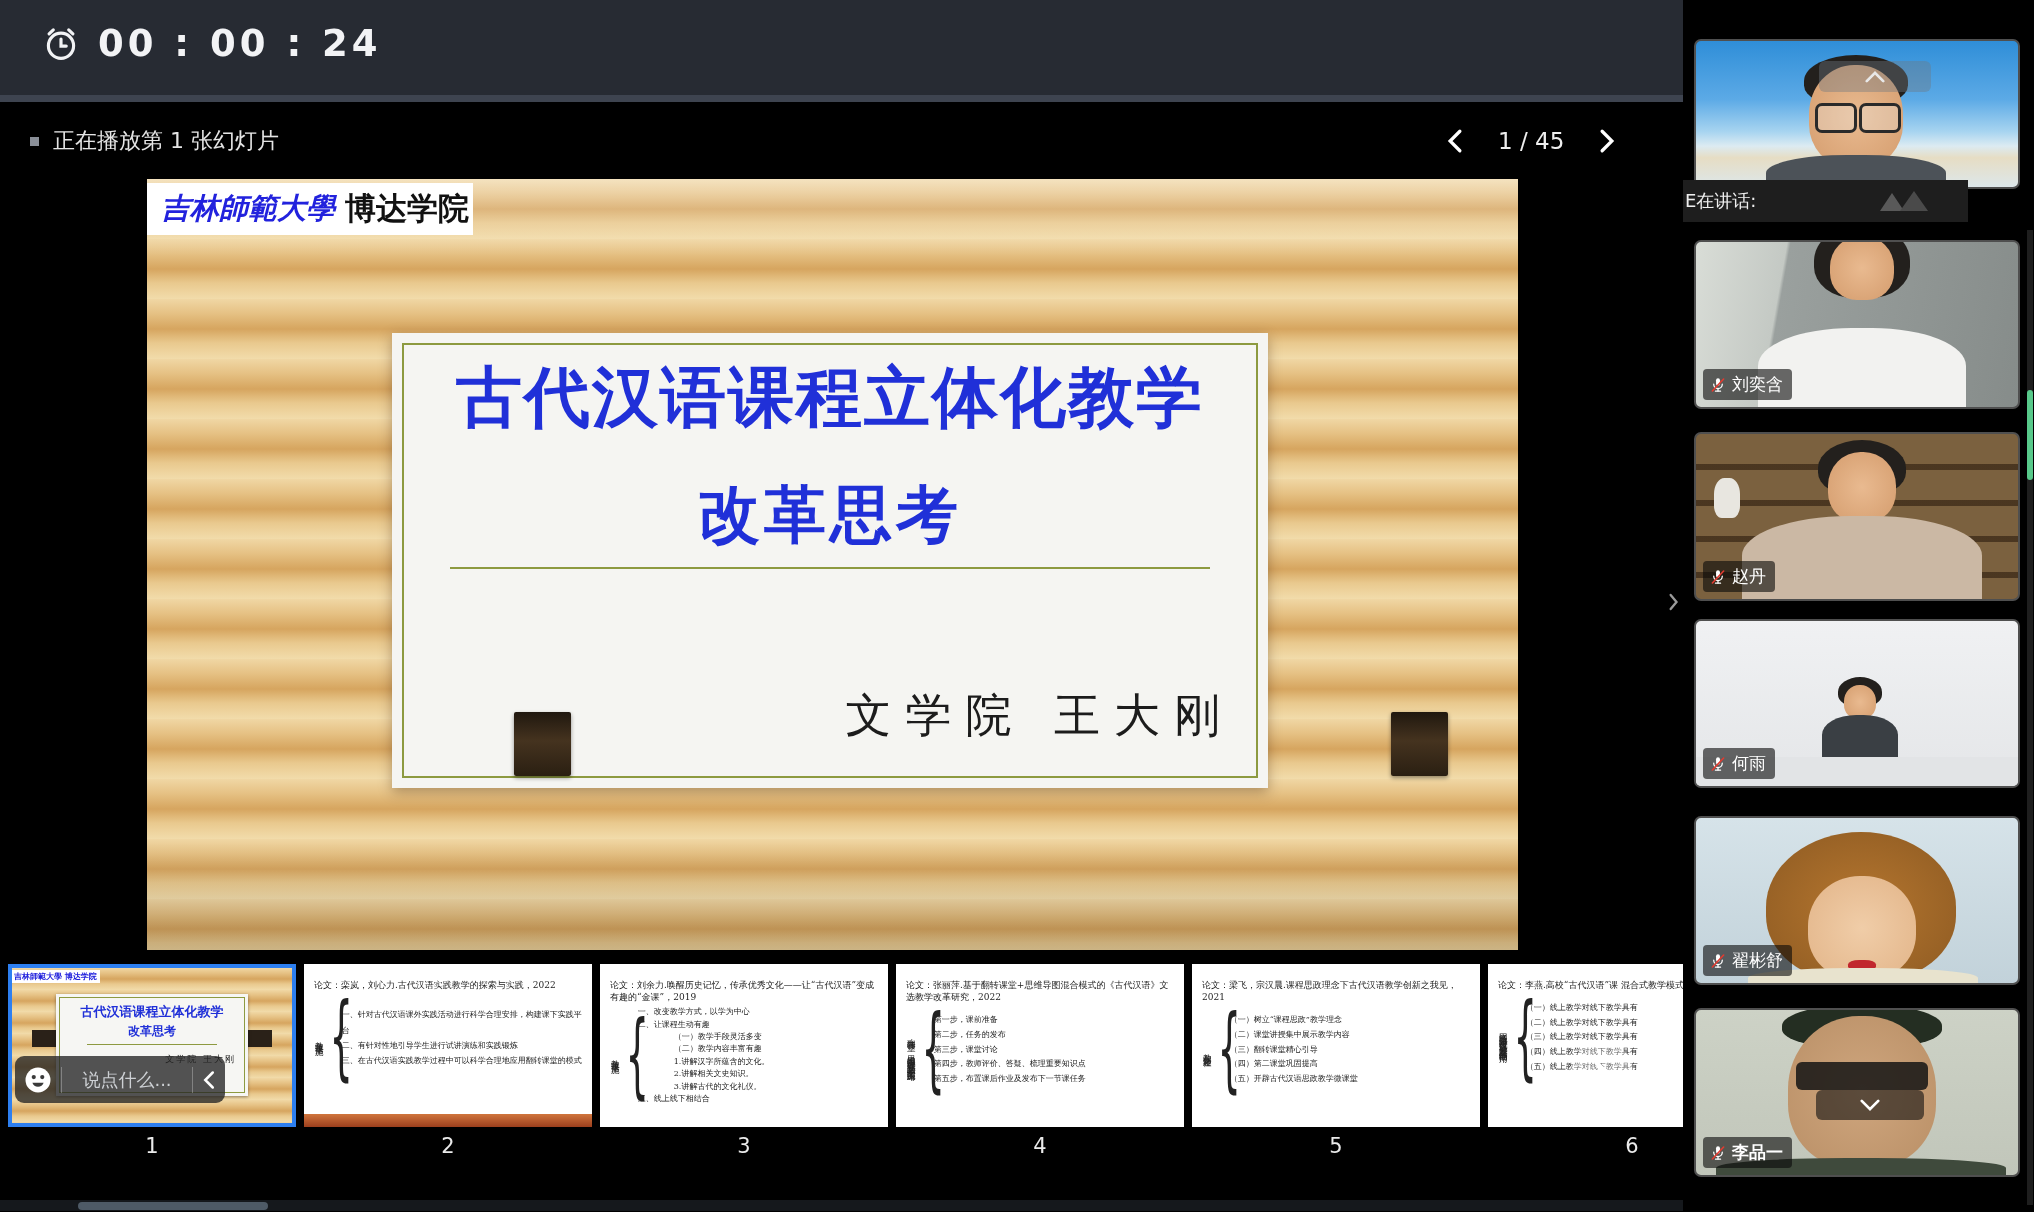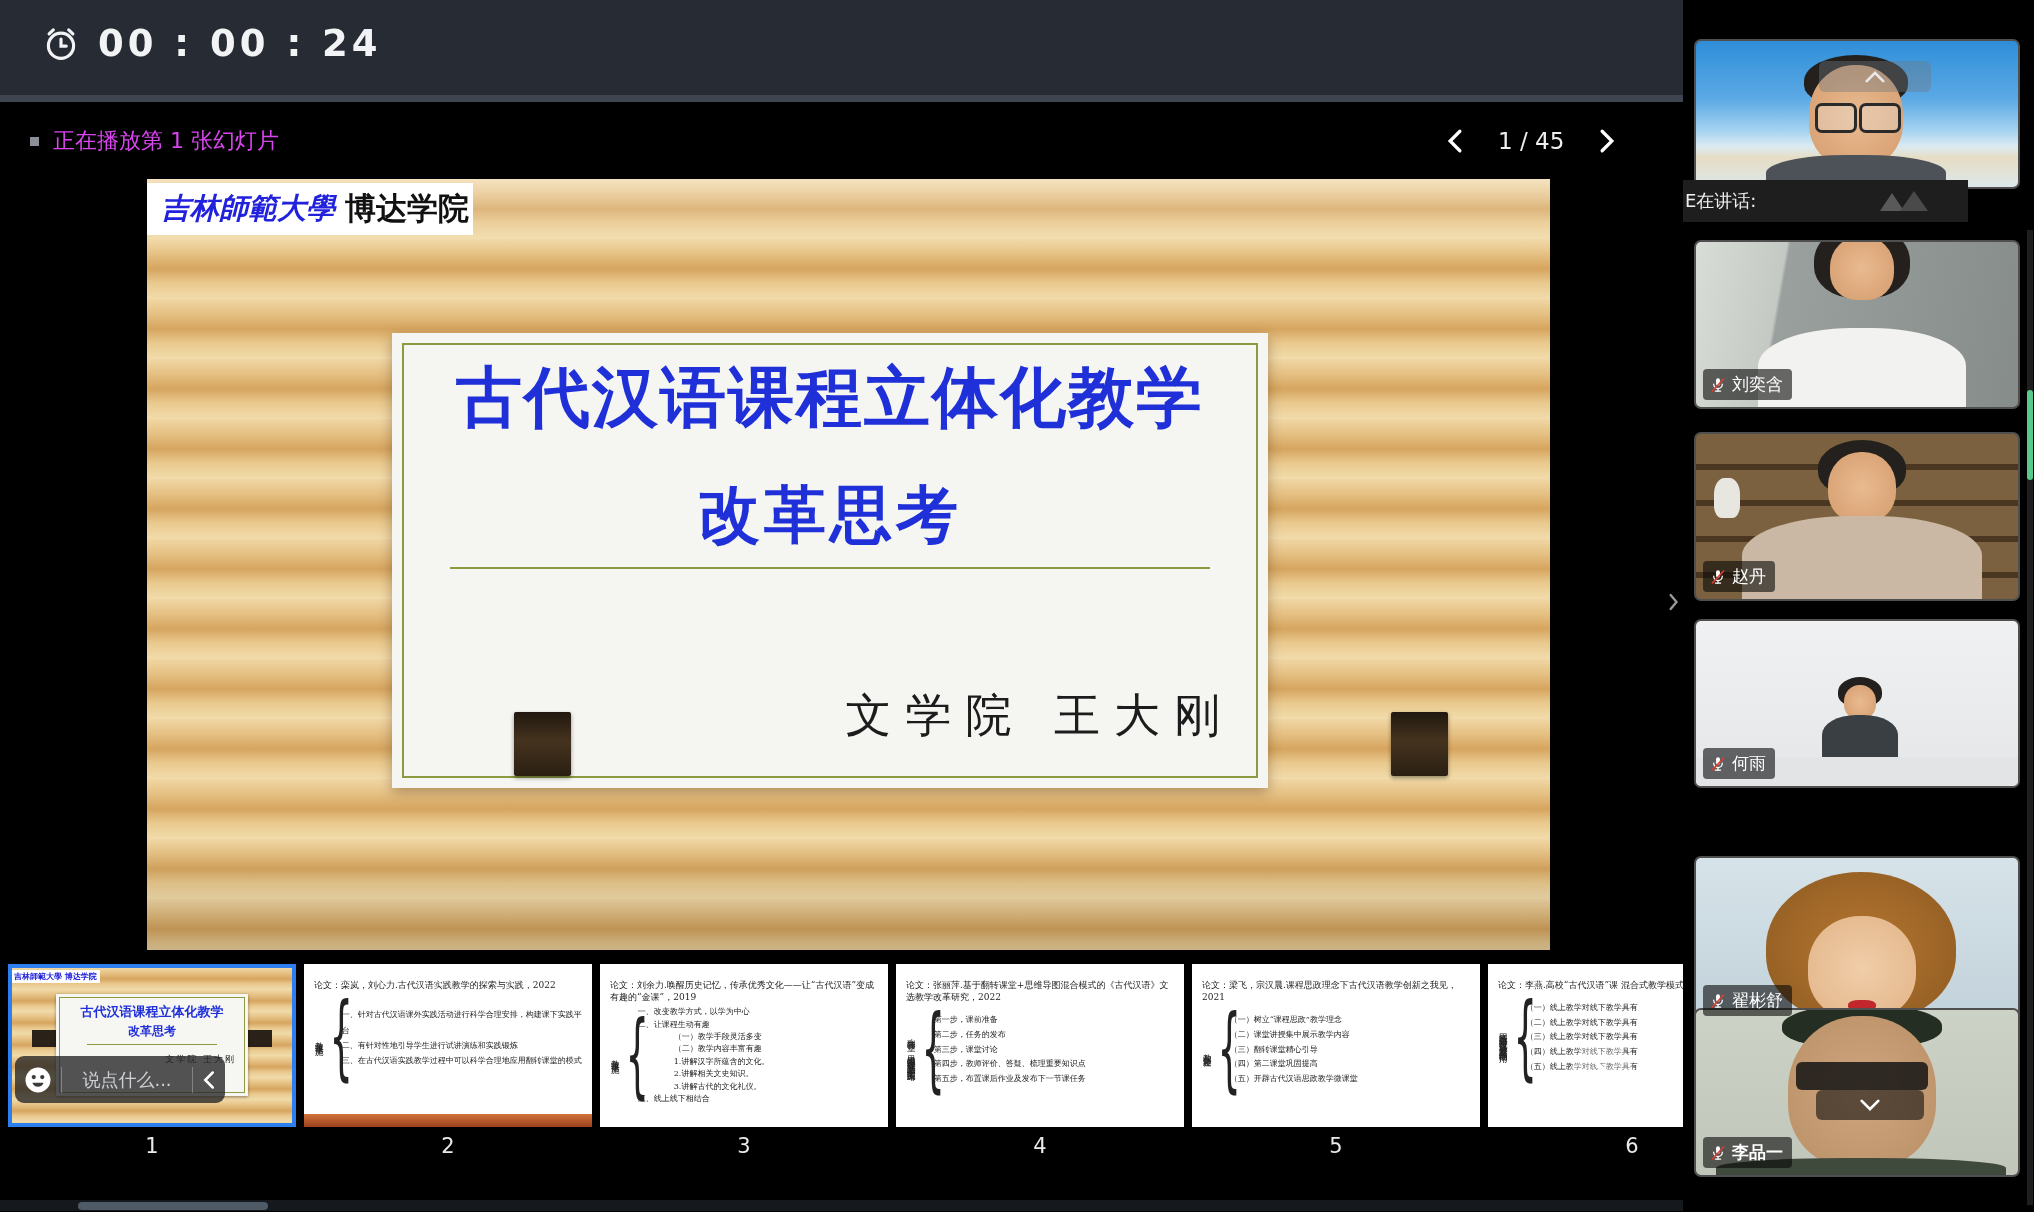--- a/index.html
+++ b/index.html
@@ -4,31 +4,30 @@
 <style>
   html,body{margin:0;padding:0;background:#000;}
   #app{position:relative;width:2034px;height:1212px;background:#000;overflow:hidden;
        font-family:"DejaVu Sans","Liberation Sans",sans-serif;}
   
   .topbar{position:absolute;left:0;top:0;width:1690px;height:95px;background:#272b33;}
   .topbar-strip{position:absolute;left:0;top:95px;width:1690px;height:7px;background:#3e4450;}
   .timer{position:absolute;left:40px;top:22px;display:flex;align-items:center;gap:16px;color:#f2f3f5;}
   .timer-text{font-size:37px;font-weight:bold;letter-spacing:4px;}
   
-  .row-label{position:absolute;display:flex;align-items:center;gap:14px;color:#d946ef;font-size:22px;}
+  .row-label{position:absolute;display:flex;align-items:center;gap:14px;color:#e5e5e5;font-size:22px;}
   .sq{width:9px;height:9px;background:#8a8f98;}
   .pagenav{position:absolute;left:1440px;top:126px;display:flex;align-items:center;gap:28px;color:#eee;}
   .pagenav .pg{font-size:23px;}
   .navbtn{width:30px;height:30px;display:flex;align-items:center;justify-content:center;cursor:pointer;}
   
   .slide{position:absolute;left:147px;top:179px;width:1371px;height:771px;
     background:
       linear-gradient(to bottom, rgba(255,255,255,.30), rgba(255,255,255,0) 10%, rgba(0,0,0,0) 86%, rgba(0,0,0,.14)),
       repeating-linear-gradient(to bottom,#f0d7a4 0px,#e6c285 14px,#d6a55f 30px,#e9c98e 44px,#f2dcab 60px);
-    padding-left: 32px;
   }
   .slide-logo{position:absolute;left:0;top:4px;width:326px;height:52px;background:#fff;
     display:flex;align-items:center;gap:10px;padding-left:14px;box-sizing:border-box;}
   .logo-blue{color:#2222dd;font-size:29px;font-weight:bold;font-style:italic;font-family:"DejaVu Serif","Liberation Serif",serif;}
   .logo-black{color:#111;font-size:31px;font-weight:bold;}
   .card{position:absolute;left:245px;top:154px;width:876px;height:455px;background:#f5f5f2;
     box-shadow:0 4px 12px rgba(60,30,0,.35);}
   .card-frame{position:absolute;left:10px;top:10px;right:10px;bottom:10px;border:2px solid #8d9a40;}
   .card-title1{position:absolute;left:0;right:0;top:20px;text-align:center;color:#2030d8;
     font-size:66px;font-weight:900;letter-spacing:2px;}
@@ -401,21 +400,21 @@
             <path d="M6.3 11a5.7 5.7 0 0 0 11.4 0" stroke="#fff" stroke-width="1.7" fill="none" stroke-linecap="round"></path>
             <line x1="12" y1="16.6" x2="12" y2="20" stroke="#fff" stroke-width="1.7" stroke-linecap="round"></line>
             <line x1="8.6" y1="20.3" x2="15.4" y2="20.3" stroke="#fff" stroke-width="1.7" stroke-linecap="round"></line>
             <line x1="4.5" y1="20" x2="19.5" y2="4" stroke="#e03b30" stroke-width="2.2" stroke-linecap="round"></line>
           </svg>
         </span>
         <span>何雨</span>
       </div>
     </div>
 
-    <div class="vid bg-zhai" style="top:816px;height:169px;margin-top:40px;">
+    <div class="vid bg-zhai" style="top:816px;height:169px;">
       <div class="avatar-part" style="left:70px;top:14px;width:190px;height:150px;background:radial-gradient(#b5762f,#8d5a22);border-radius:50% 50% 44% 44%;"></div>
       <div class="avatar-part" style="left:112px;top:58px;width:108px;height:104px;background:radial-gradient(#f0cda8,#e2b astonishing88);background:radial-gradient(#f0cda8,#e2b488);border-radius:48% 48% 44% 44%;"></div>
       <div class="avatar-part" style="left:152px;top:142px;width:28px;height:11px;background:#c1272d;border-radius:40%;"></div>
       <div class="avatar-part torso" style="left:52px;top:150px;width:230px;height:22px;background:#e8e3ce;"></div>
       <div class="nametag">
         <span>
           <svg width="18" height="18" viewBox="0 0 24 24">
             <rect x="9.4" y="3" width="5.2" height="10" rx="2.6" fill="#fff"></rect>
             <path d="M6.3 11a5.7 5.7 0 0 0 11.4 0" stroke="#fff" stroke-width="1.7" fill="none" stroke-linecap="round"></path>
             <line x1="12" y1="16.6" x2="12" y2="20" stroke="#fff" stroke-width="1.7" stroke-linecap="round"></line>

